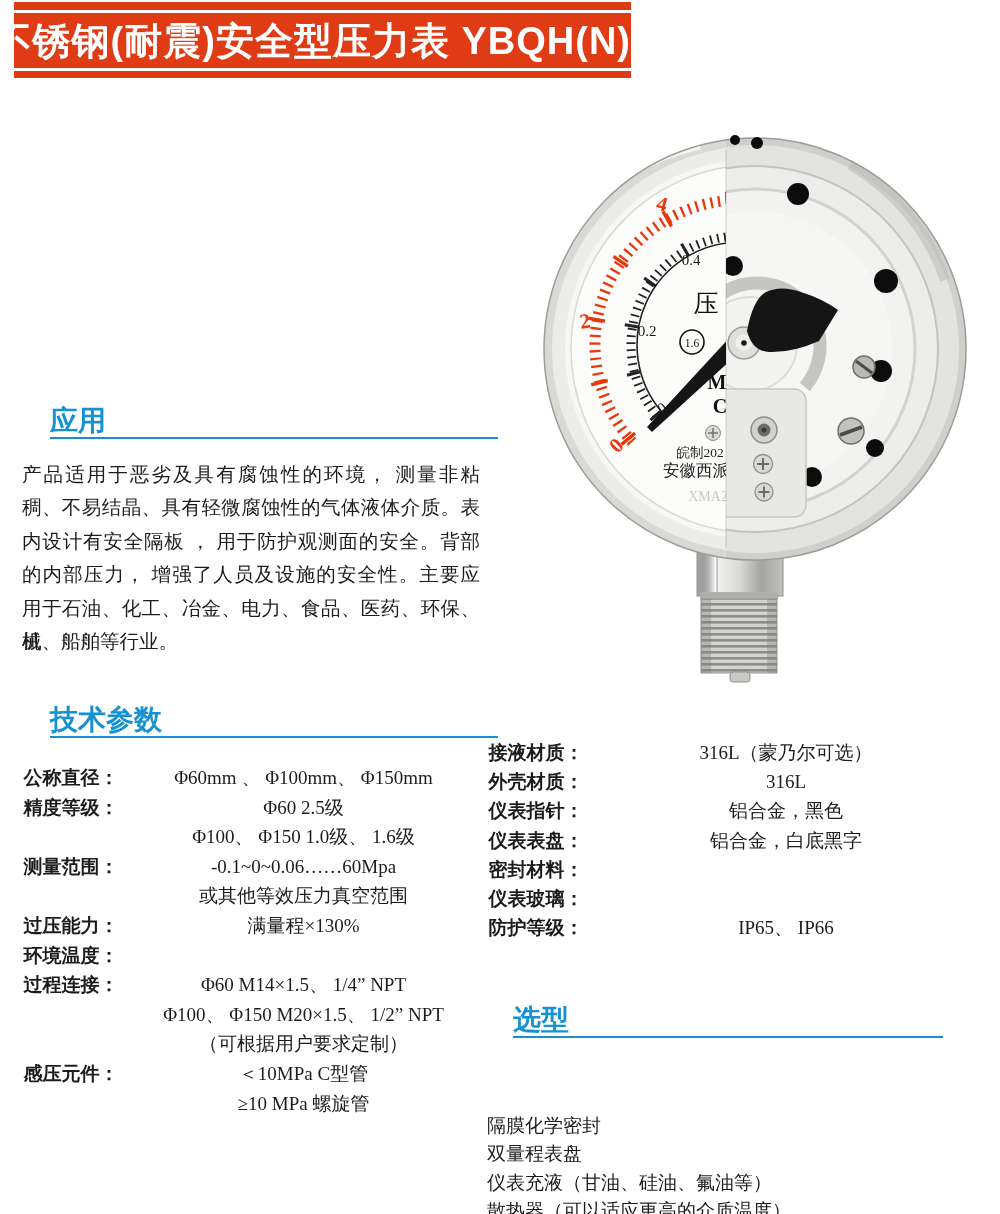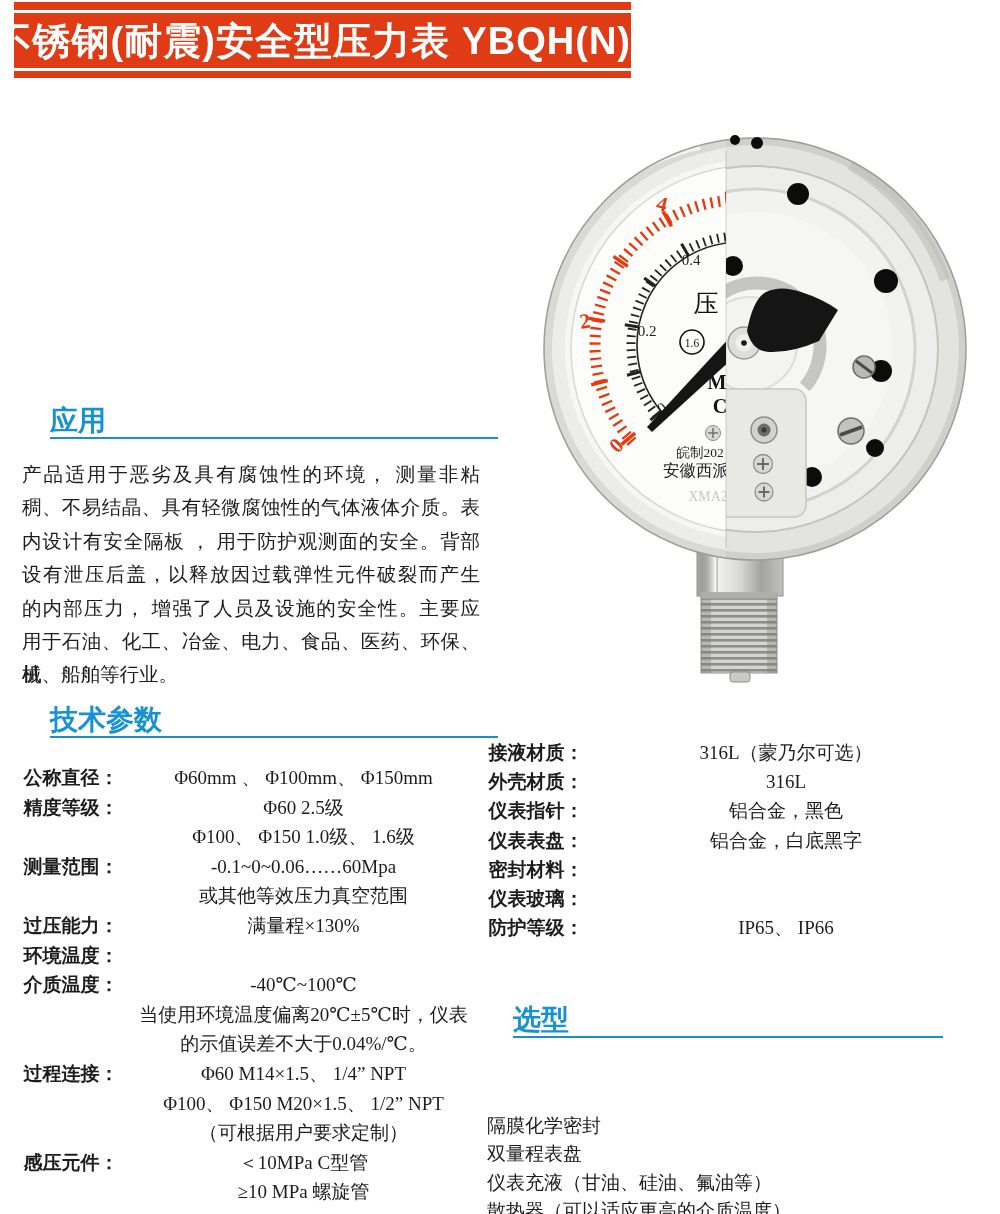--- a/index.html
+++ b/index.html
@@ -186,21 +186,20 @@
     <line x1="726" y1="150" x2="726" y2="548" stroke="#000" stroke-opacity="0.08" stroke-width="2"></line>
     <circle cx="735" cy="140" r="5" fill="#0c0c0c"></circle>
     <circle cx="757" cy="143" r="6" fill="#0c0c0c"></circle>
   </svg>
 
   <div class="sec-head head-app">应用</div>
   <div class="app-body">
     <div class="app-line">产品适用于恶劣及具有腐蚀性的环境， 测量非粘</div>
     <div class="app-line">稠、不易结晶、具有轻微腐蚀性的气体液体介质。表</div>
     <div class="app-line">内设计有安全隔板 ， 用于防护观测面的安全。背部</div>
-    <div class="app-line">设有泄压后盖，以释放因过载弹性元件破裂而产生</div>
     <div class="app-line">的内部压力， 增强了人员及设施的安全性。主要应</div>
     <div class="app-line">用于石油、化工、冶金、电力、食品、医药、环保、机</div>
     <div class="app-line last">械、船舶等行业。</div>
   </div>
 
   <div class="sec-head head-tech">技术参数</div>
 
   <div class="spec-col spec-left">
     <div class="spec-row">
       <div class="spec-label">公称直径：</div>
@@ -223,28 +222,20 @@
       </div>
     </div>
     <div class="spec-row">
       <div class="spec-label">过压能力：</div>
       <div class="spec-value">
           <div>满量程×130%</div>
         </div>
     </div>
     <div class="spec-row">
       <div class="spec-label">环境温度：</div>
-    </div>
-    <div class="spec-row">
-      <div class="spec-label">介质温度：</div>
-      <div class="spec-value">
-        <div>-40℃~100℃</div>
-        <div>当使用环境温度偏离20℃±5℃时，仪表</div>
-        <div>的示值误差不大于0.04%/℃。</div>
-      </div>
     </div>
     <div class="spec-row">
       <div class="spec-label">过程连接：</div>
       <div class="spec-value">
         <div>Φ60  M14×1.5、 1/4” NPT</div>
         <div>Φ100、 Φ150  M20×1.5、 1/2” NPT</div>
         <div>（可根据用户要求定制）</div>
       </div>
     </div>
     <div class="spec-row">

